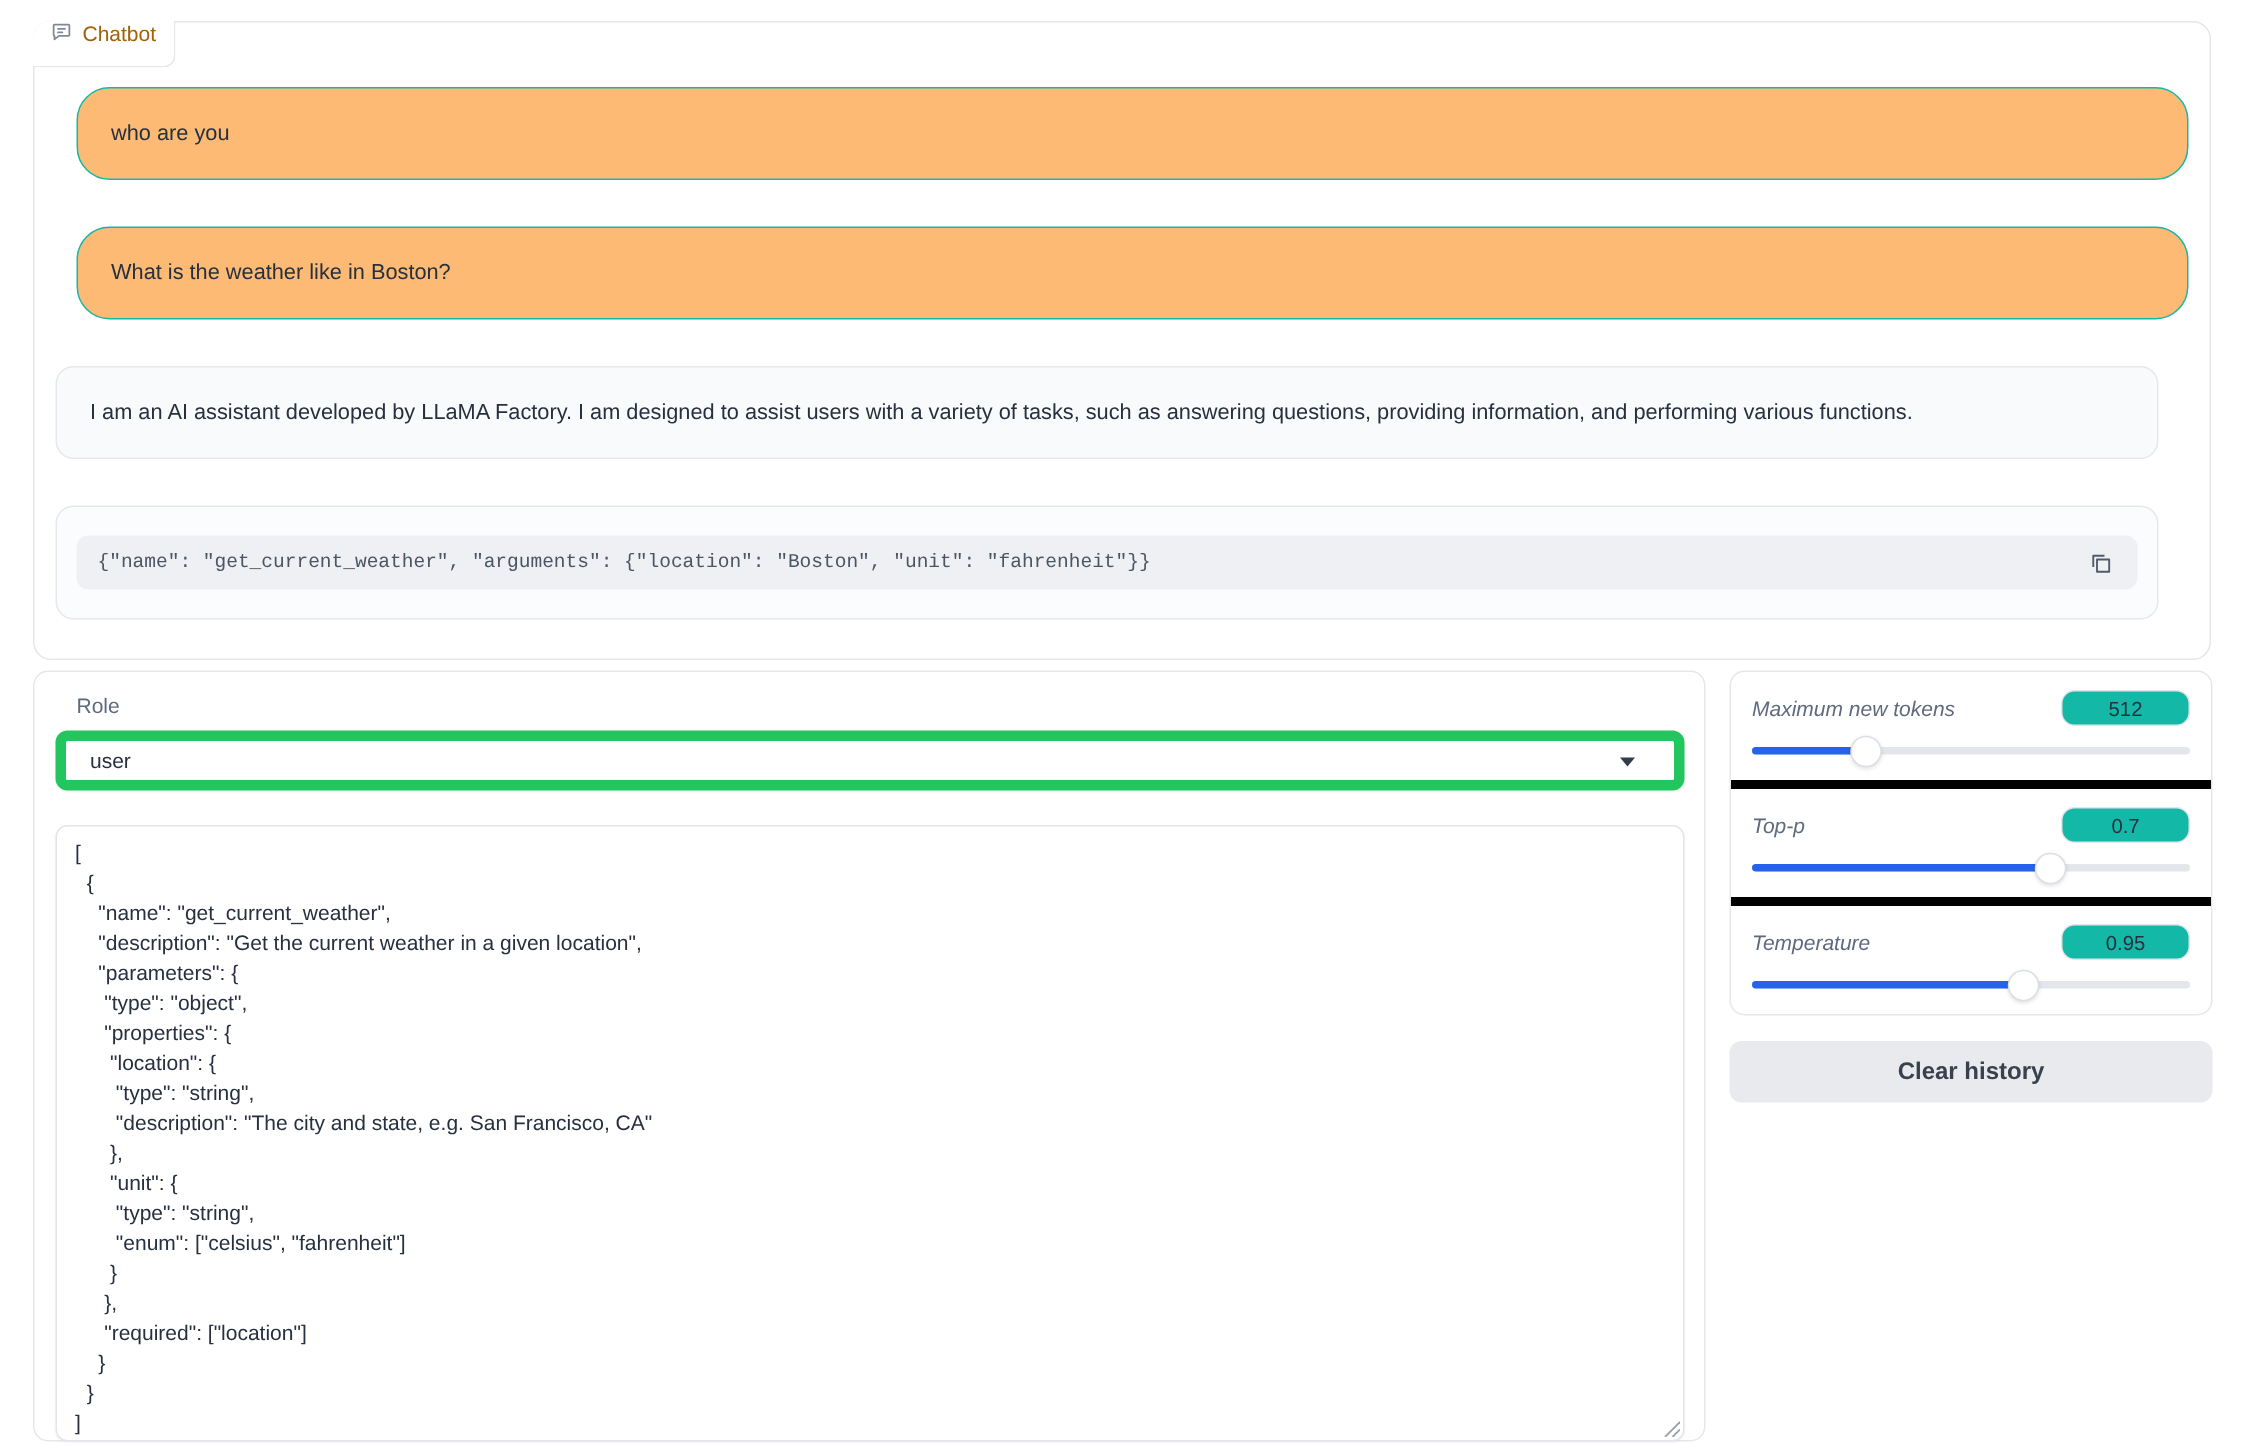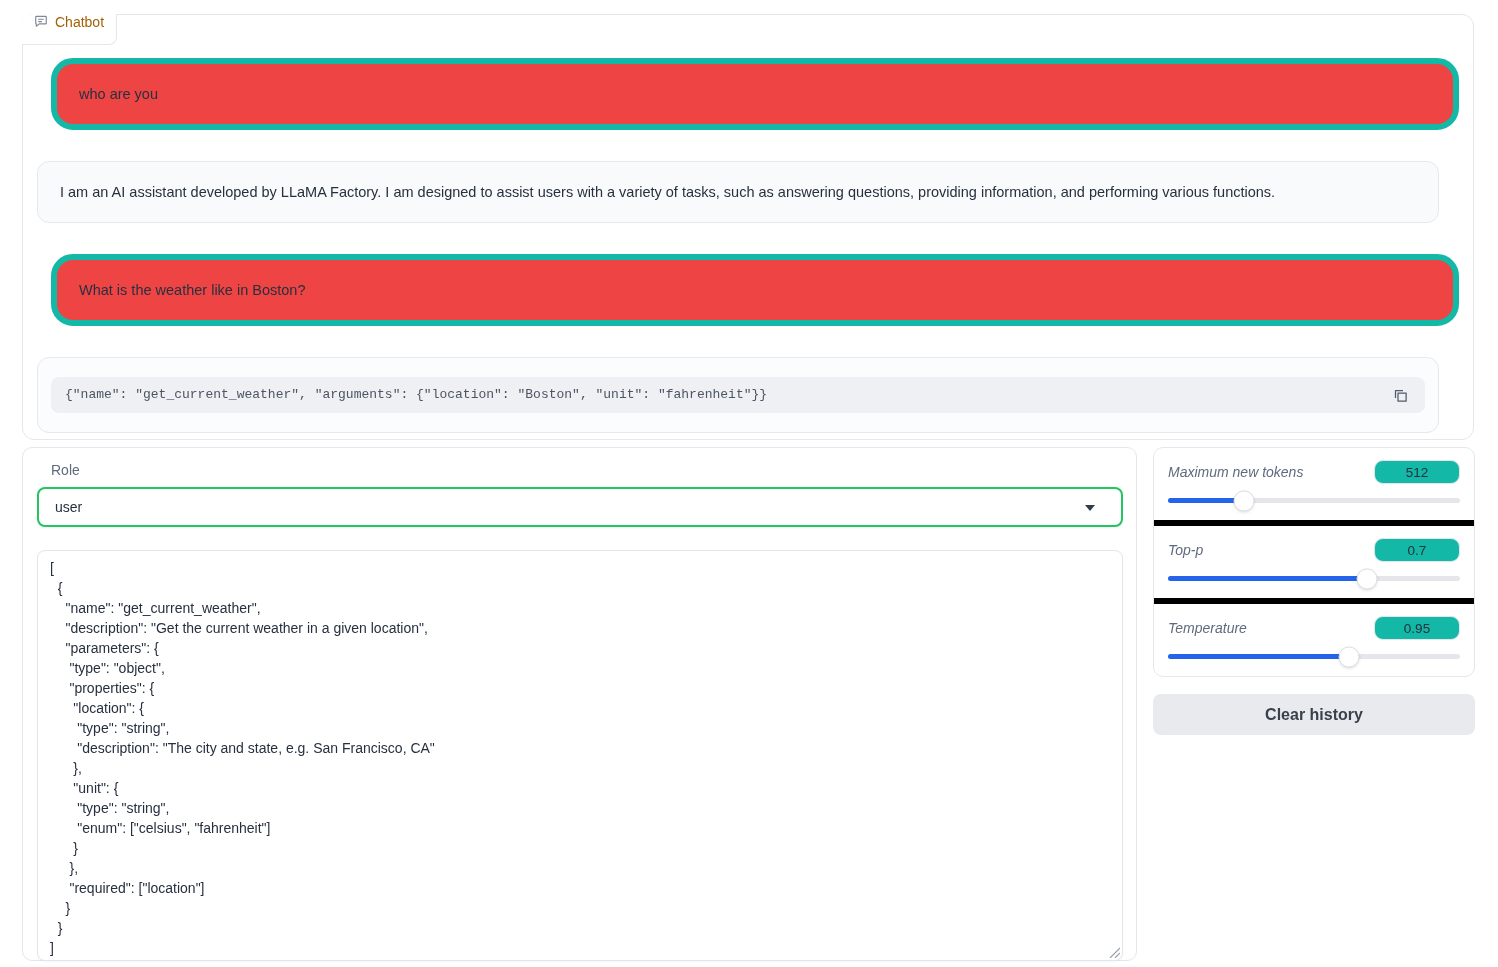--- a/index.html
+++ b/index.html
@@ -37,21 +37,21 @@
   .msg-row { display: flex; width: 100%; }
   .msg-row.user { justify-content: flex-end; }
   .msg-row.bot  { justify-content: flex-start; }
   .bubble {
     font-size: 14.5px; line-height: 20px;
     padding: 20px 22px;
     white-space: nowrap; overflow: hidden;
   }
   .bubble.user {
     width: calc(100% - 14px);
-    background: #ef4444; border: 6px solid #14b8a6;
+    background: #fdba74; border: 1px solid #14b8a6;
     border-radius: 22px;
   }
   .bubble.bot {
     width: calc(100% - 20px);
     background: #f9fafb; border: 1px solid #e6e8ec;
     border-radius: 12px;
   }
   .bubble.bot.has-code { padding: 19px 13px; background: #fbfcfd; }
   .code-block {
     background: #eef0f3; border-radius: 8px;
@@ -76,21 +76,21 @@
     background: #ffffff;
     padding: 10px 13px 14px 14px;
   }
   .field-label {
     font-size: 14px; color: #5f6b7d;
     margin: 4px 0 9px 14px; display: block;
   }
   .dropdown {
     height: 40px; width: 100%;
     background: #ffffff;
-    border: 2px solid #22c55e; border-radius: 8px;
+    border: 7px solid #22c55e; border-radius: 8px;
     box-shadow: 0 1px 2px rgba(0,0,0,0.05);
     display: flex; align-items: center;
     padding: 0 16px;
     font-size: 14px; color: #27303f;
     cursor: pointer; position: relative;
   }
   .caret {
     position: absolute; right: 26px; top: 50%;
     margin-top: -2px;
     width: 0; height: 0;
@@ -167,25 +167,25 @@
       <line x1="8" y1="9" x2="16" y2="9"></line>
       <line x1="8" y1="13" x2="13" y2="13"></line>
     </svg>
     <span>Chatbot</span>
   </div>
 
   <div class="messages">
     <div class="msg-row user">
       <div class="bubble user">who are you</div>
     </div>
+    <div class="msg-row user">
+      <div class="bubble user">What is the weather like in Boston?</div>
+    </div>
     <div class="msg-row bot">
       <div class="bubble bot">I am an AI assistant developed by LLaMA Factory. I am designed to assist users with a variety of tasks, such as answering questions, providing information, and performing various functions.</div>
-    </div>
-    <div class="msg-row user">
-      <div class="bubble user">What is the weather like in Boston?</div>
     </div>
     <div class="msg-row bot">
       <div class="bubble bot has-code">
         <div class="code-block">
           <code>{"name": "get_current_weather", "arguments": {"location": "Boston", "unit": "fahrenheit"}}</code>
           <button class="copy-btn" title="">
             <svg width="15" height="15" viewBox="0 0 24 24" fill="none" stroke="#515a6b" stroke-width="2" stroke-linejoin="round">
               <rect x="8" y="8" width="13" height="13"></rect>
               <path d="M16 4H4v12"></path>
             </svg>

